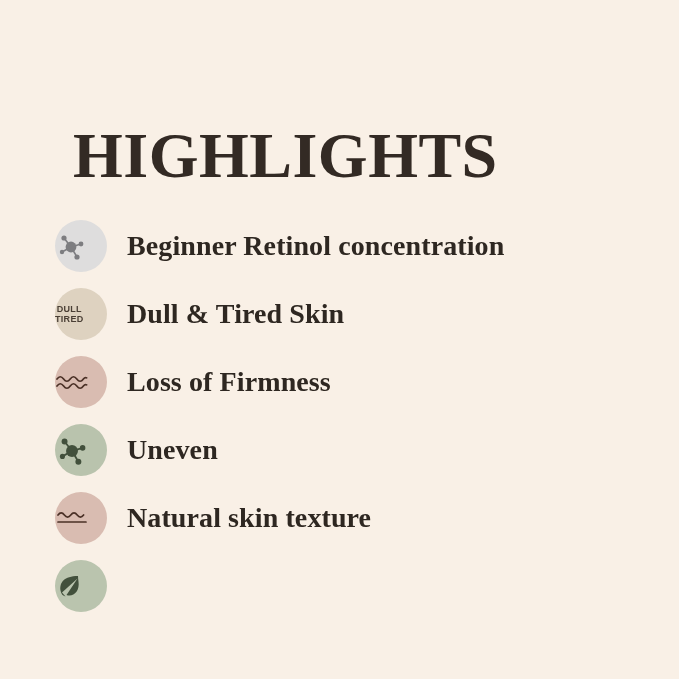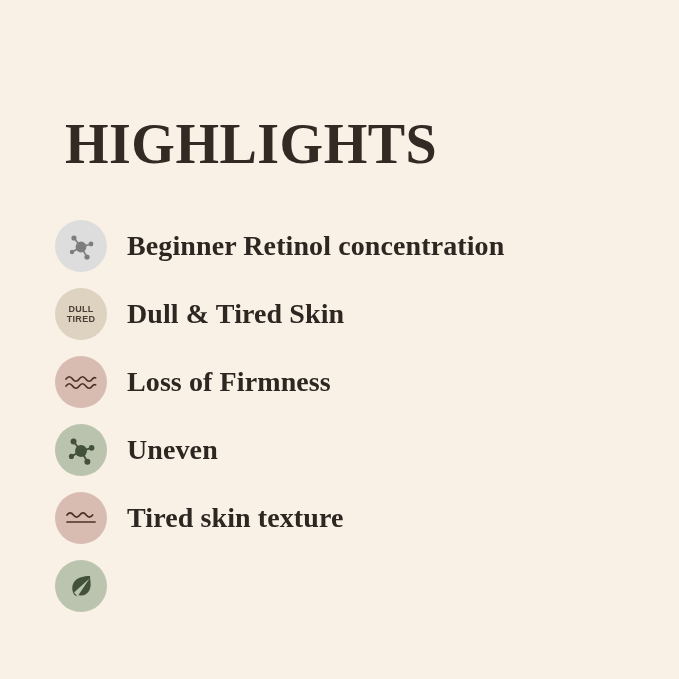--- a/index.html
+++ b/index.html
@@ -19,25 +19,25 @@
     height: 679px;
     background: #F9F0E6;
     box-sizing: border-box;
   }
   .title {
     position: absolute;
     left: 57px;
     top: 108px;
     font-family: "Liberation Serif", serif;
     font-weight: bold;
-    font-size: 56px;
+    font-size: 64px;
     letter-spacing: 0.5px;
     color: #332A24;
     line-height: 1;
-    margin: 8px;
+    margin: 16px;
     white-space: nowrap;
   }
   .highlight-list {
     position: absolute;
     left: 55px;
     top: 212px;
     width: 580px;
     margin: 0;
     padding: 0;
     list-style: none;
@@ -47,21 +47,21 @@
     align-items: center;
     height: 68px;
   }
   .icon-badge {
     flex: 0 0 auto;
     width: 52px;
     height: 52px;
     border-radius: 50%;
     display: flex;
     align-items: center;
-    justify-content: center;
+    justify-content: flex-start;
     position: relative;
   }
   .icon-badge svg {
     display: block;
   }
   .badge-text {
     font-family: "Liberation Sans", sans-serif;
     font-weight: bold;
     font-size: 9px;
     line-height: 10px;
@@ -154,21 +154,21 @@
 
     <li class="highlight-row">
       <span class="icon-badge" style="background: rgb(217, 188, 177);">
         <svg width="34" height="22" viewBox="0 0 34 22">
           <g stroke="#4A3026" stroke-width="1.7" fill="none" stroke-linecap="round">
             <path d="M3 8 q3.2 -4.3 6.4 0 q3.2 4.3 6.4 0 q3.2 -4.3 6.4 0 q3.2 4.3 6.4 0"></path>
             <line x1="3" y1="15" x2="31" y2="15"></line>
           </g>
         </svg>
       </span>
-      <span class="row-label">Tired skin texture</span>
+      <span class="row-label">Natural skin texture</span>
     </li>
 
     <li class="highlight-row">
       <span class="icon-badge" style="background: rgb(186, 196, 174);">
         <svg width="28" height="28" viewBox="0 0 28 28">
           <path d="M23 4 C9 4 4.5 10.5 5.5 18.5 C6 22 8 24 10.5 24.5 L7 20.5 L22.5 6.5 L11.5 23 C18 25.5 25 19.5 23.5 9.5 C23.2 7.5 23 5.5 23 4 Z" fill="#42503C"></path>
         </svg>
       </span>
     </li>
 

